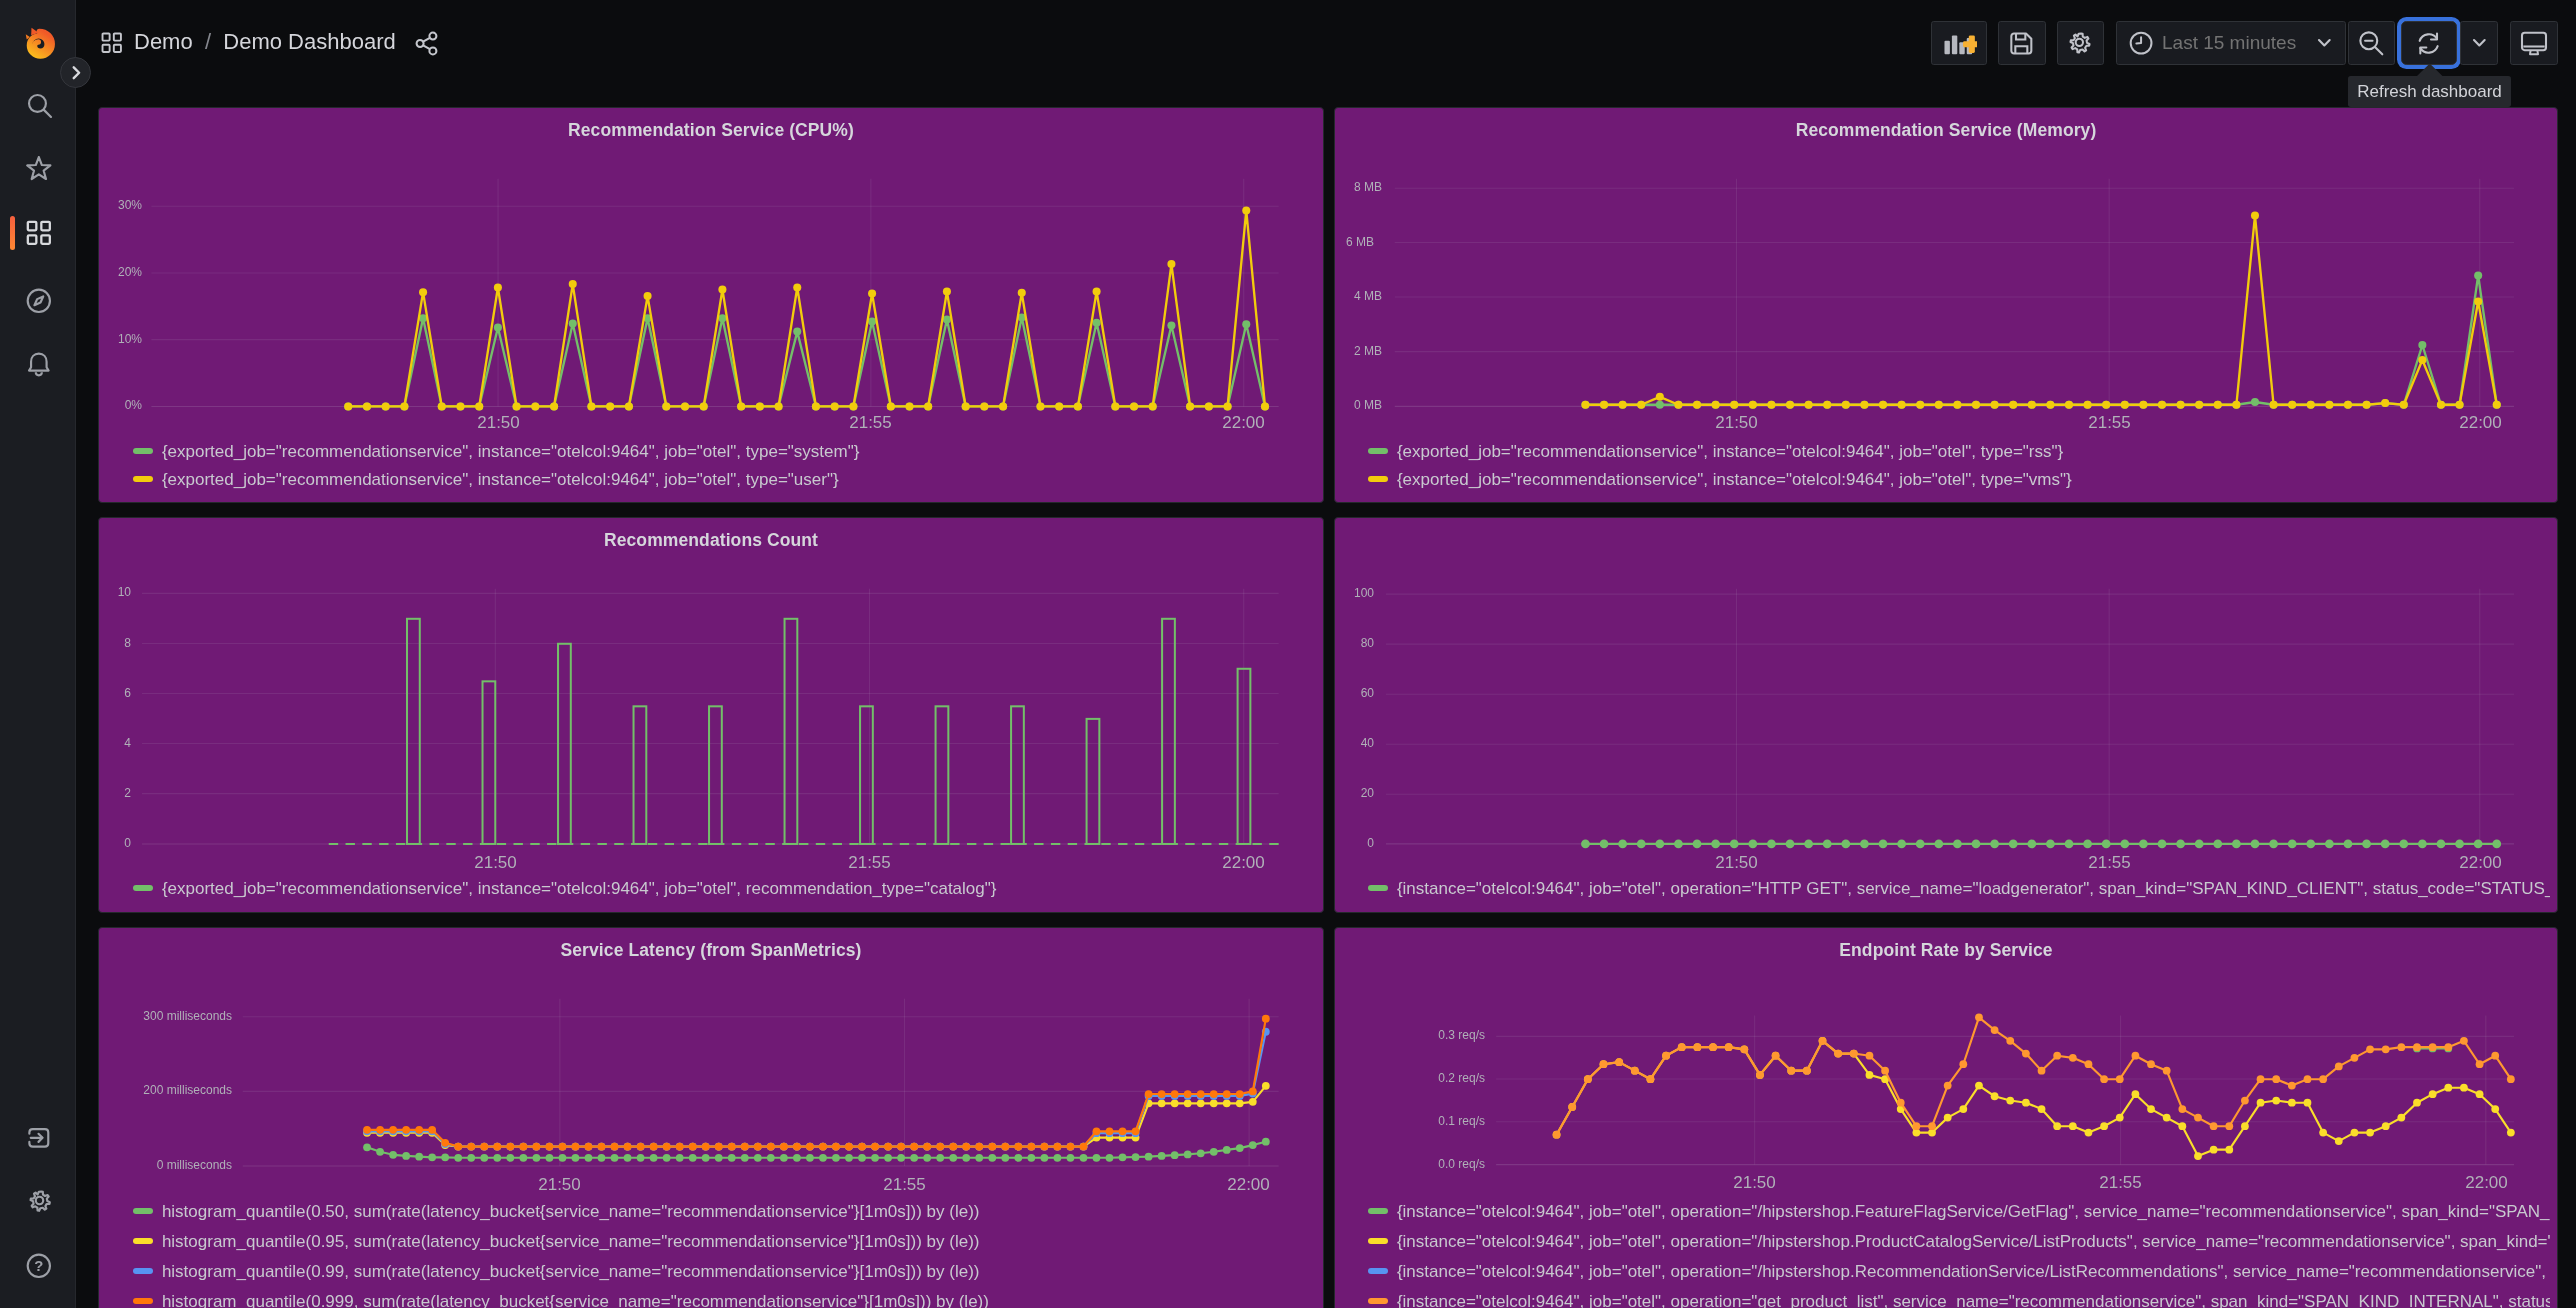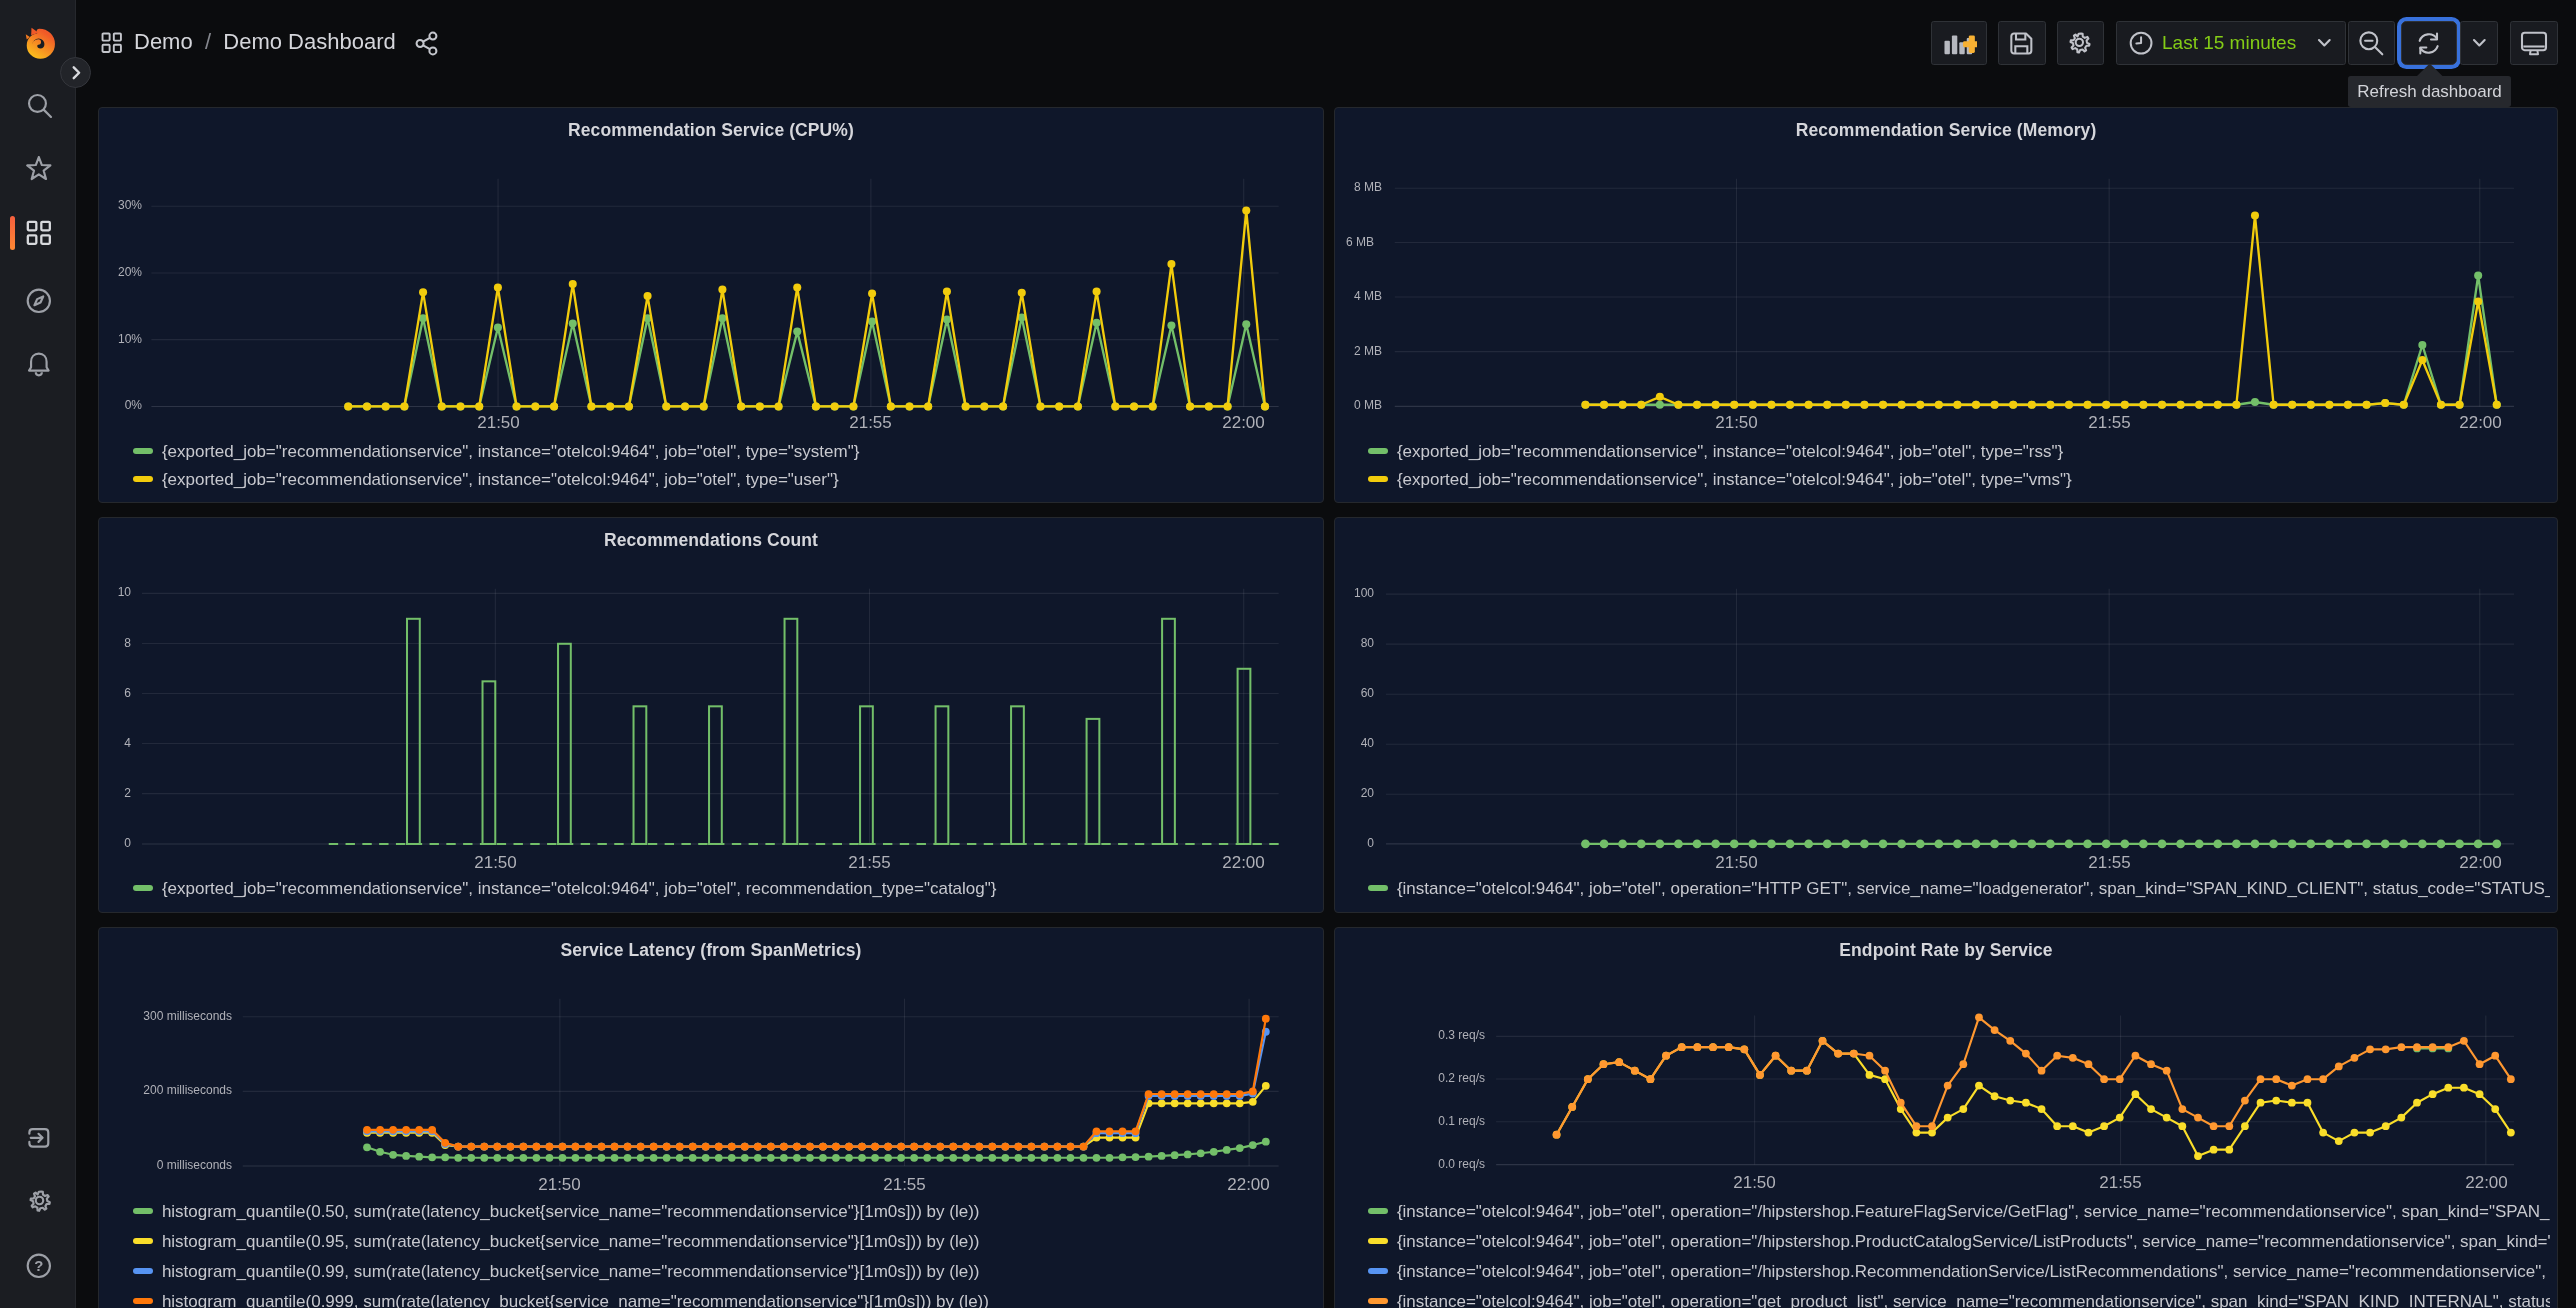--- a/index.html
+++ b/index.html
@@ -1,16 +1,16 @@
 <!DOCTYPE html>
 <html style="font-size:10.7px"><head><meta charset="utf-8"><style>
 html,body{margin:0;padding:0;width:2576px;height:1308px;background:#0b0c0e;
   font-family:"Liberation Sans",sans-serif;overflow:hidden;}
 *{box-sizing:border-box;}
-.panel{position:absolute;background:#0f172a;border:0.7px solid #25282d;border-radius:4px;}
+.panel{position:absolute;background:#701a75;border:0.7px solid #25282d;border-radius:4px;}
 .ptitle{position:absolute;left:0;right:0;text-align:center;color:#d5d6db;
   font-size:17.5px;font-weight:600;letter-spacing:0.1px;}
 .ylab{position:absolute;color:#b0b1b8;font-size:12px;text-align:right;line-height:17px;}
 .xlab{position:absolute;color:#b0b1b8;font-size:17px;text-align:center;line-height:17px;}
 .leg{position:absolute;color:#c8c9cf;font-size:17px;line-height:19px;white-space:nowrap;overflow:hidden;}
 .sw{display:inline-block;width:19.5px;height:6px;border-radius:3.4px;margin-right:9.4px;vertical-align:middle;position:relative;top:-2px;}
 </style></head><body>
 <div style="position:absolute;left:0;top:0;width:76px;height:1308px;background:#1b1d22;border-right:0.7px solid #26282d;"></div>
 <svg style="position:absolute;left:23px;top:25.5px;" width="34" height="34" viewBox="0 0 50 50" fill="none">
     <defs>
@@ -100,21 +100,21 @@
     <g transform="scale(1.0)">
       <circle cx="20" cy="20" r="5.5" stroke="#c0c2c9" stroke-width="3.1"></circle>
       <path d="M20 6.5 L22.4 6.5 L23.4 10.5 L26.8 11.9 L30.3 9.7 L32.3 11.7 L30.1 15.2 L31.5 18.6 L35.5 19.6 L35.5 22 L31.5 23 L30.1 26.4 L32.3 29.9 L30.3 31.9 L26.8 29.7 L23.4 31.1 L22.4 35.1 L20 35.1 L19 31.1 L15.6 29.7 L12.1 31.9 L10.1 29.9 L12.3 26.4 L10.9 23 L6.9 22 L6.9 19.6 L10.9 18.6 L12.3 15.2 L10.1 11.7 L12.1 9.7 L15.6 11.9 L16.6 7.5 Z" stroke="#c0c2c9" stroke-width="3.1" stroke-linejoin="round" fill="none" transform="rotate(11 20 20)"></path>
     </g>
   </svg>
 <div style="position:absolute;left:2116px;top:21px;width:230px;height:44px;background:#191b20;border:0.7px solid #2f3237;border-radius:2.7px;"></div>
 <svg style="position:absolute;left:2129px;top:31px;" width="25.5" height="25.5" viewBox="0 0 38 38" fill="none">
     <circle cx="18" cy="18" r="15.5" stroke="#c0c2c9" stroke-width="3"></circle>
 <path d="M18 9.5 L18 18 L11 18.5" stroke="#c0c2c9" stroke-width="3" fill="none" stroke-linecap="round" stroke-linejoin="round"></path>
   </svg>
-<div style="position:absolute;left:2162px;top:21px;height:44px;line-height:44px;font-size:19px;font-weight:500;color:#84cc16;white-space:nowrap;">Last 15 minutes</div>
+<div style="position:absolute;left:2162px;top:21px;height:44px;line-height:44px;font-size:19px;font-weight:500;color:#737373;white-space:nowrap;">Last 15 minutes</div>
 <svg style="position:absolute;left:2315px;top:36px;" width="20" height="14.8" viewBox="0 0 30 22" fill="none">
     <path d="M6 6 L14 14 L22 6" stroke="#c0c2c9" stroke-width="3.2" fill="none" stroke-linecap="round" stroke-linejoin="round"></path>
   </svg>
 <div style="position:absolute;left:2348px;top:21px;width:47px;height:44px;background:#191b20;border:0.7px solid #2f3237;border-radius:2.7px;"></div>
 <svg style="position:absolute;left:2358px;top:29.5px;" width="27" height="27" viewBox="0 0 40 40" fill="none">
     <circle cx="16" cy="16" r="12.5" stroke="#c0c2c9" stroke-width="3.1"></circle>
 <line x1="10.5" y1="16" x2="21.5" y2="16" stroke="#c0c2c9" stroke-width="3.1" stroke-linecap="round"></line>
 <line x1="25.5" y1="25.5" x2="36" y2="36" stroke="#c0c2c9" stroke-width="3.1" stroke-linecap="round"></line>
   </svg>
 <div style="position:absolute;left:2401px;top:21px;width:56px;height:44px;background:#191b20;border:0.7px solid #2f3237;border-radius:5.4px;box-shadow:0 0 0 4px #3871dc;"></div>

